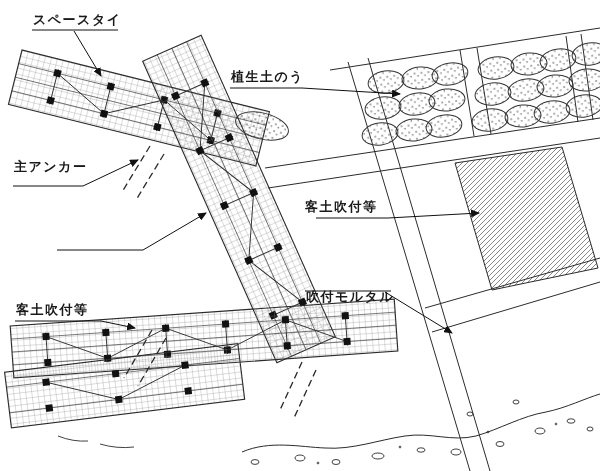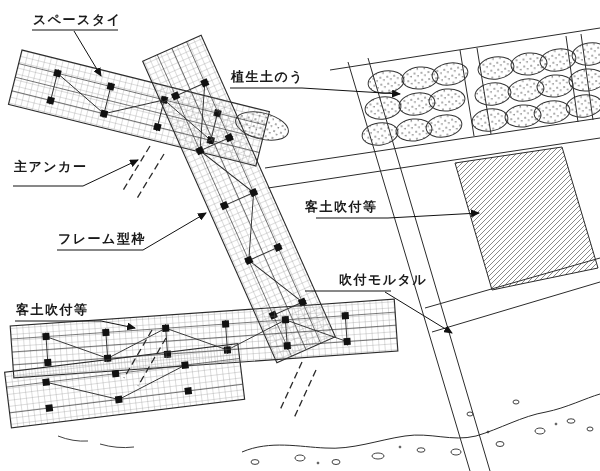--- a/index.html
+++ b/index.html
@@ -19,21 +19,21 @@
     color:#1a1a1a;
     white-space:nowrap;
     line-height:1;
   }
   .lbl-space-tie   {left:33px;  top:13px;}
   .lbl-veg-bag     {left:231px; top:70px;text-align:center;}
   .lbl-main-anchor {left:14px;  top:160px;}
   .lbl-frame       {left:58px;  top:232px;}
   .lbl-aux-anchor  {left:16px;  top:303px;}
   .lbl-soil-spray  {left:305px; top:200px;}
-  .lbl-mortar      {left:306px; top:273px;padding-left:33px;}
+  .lbl-mortar      {left:306px; top:290px;}
 </style>
 </head>
 <body>
 
 <div class="stage">
 
   <svg width="600" height="471" viewBox="0 0 600 471" aria-hidden="true">
     <defs>
       <pattern id="mesh" width="6" height="6" patternUnits="userSpaceOnUse">
         <path d="M0 0 H6 M0 0 V6" stroke="#8a8a8a" stroke-width="0.6" fill="none"></path>
@@ -213,18 +213,17 @@
       <path d="M316 218 H388"></path>
       <path d="M388 218 L479 213" marker-end="url(#arr)"></path>
       <path d="M305 291 H391"></path>
       <path d="M385 292 L452 333" marker-end="url(#arr)"></path>
     </g>
   </svg>
 
   <div class="lbl lbl-space-tie">スペースタイ</div>
   <div class="lbl lbl-veg-bag">植生土のう</div>
   <div class="lbl lbl-main-anchor">主アンカー</div>
-  <div class="lbl lbl-frame">フレーム型枠</div>
   <div class="lbl lbl-aux-anchor">客土吹付等</div>
   <div class="lbl lbl-soil-spray">客土吹付等</div>
   <div class="lbl lbl-mortar">吹付モルタル</div>
 
 </div>
 
 </body></html>

